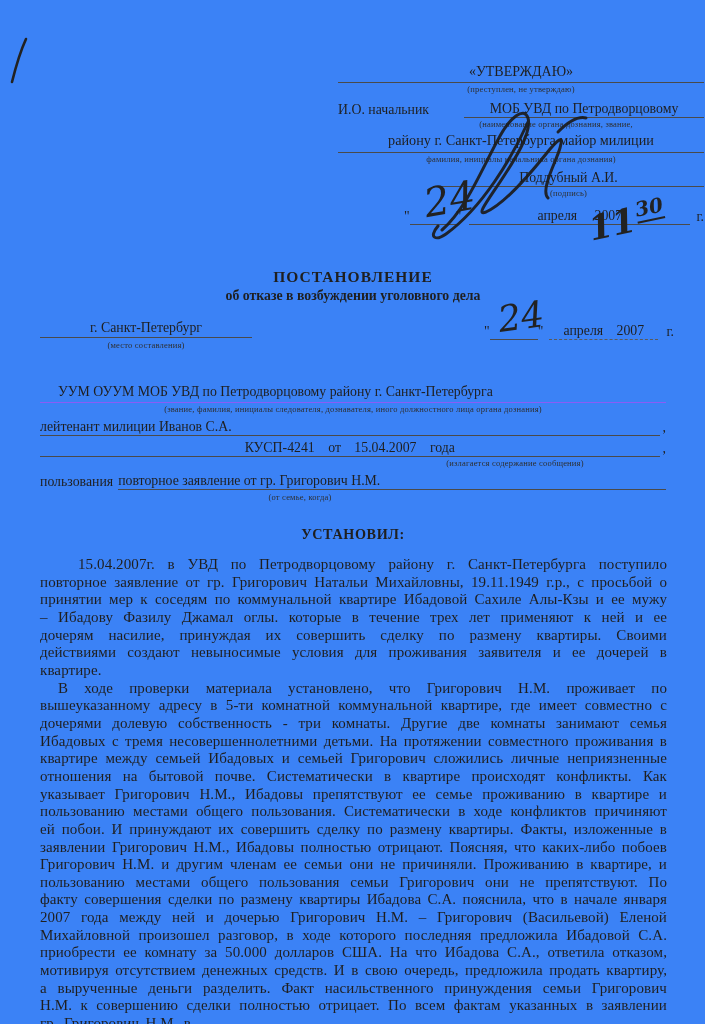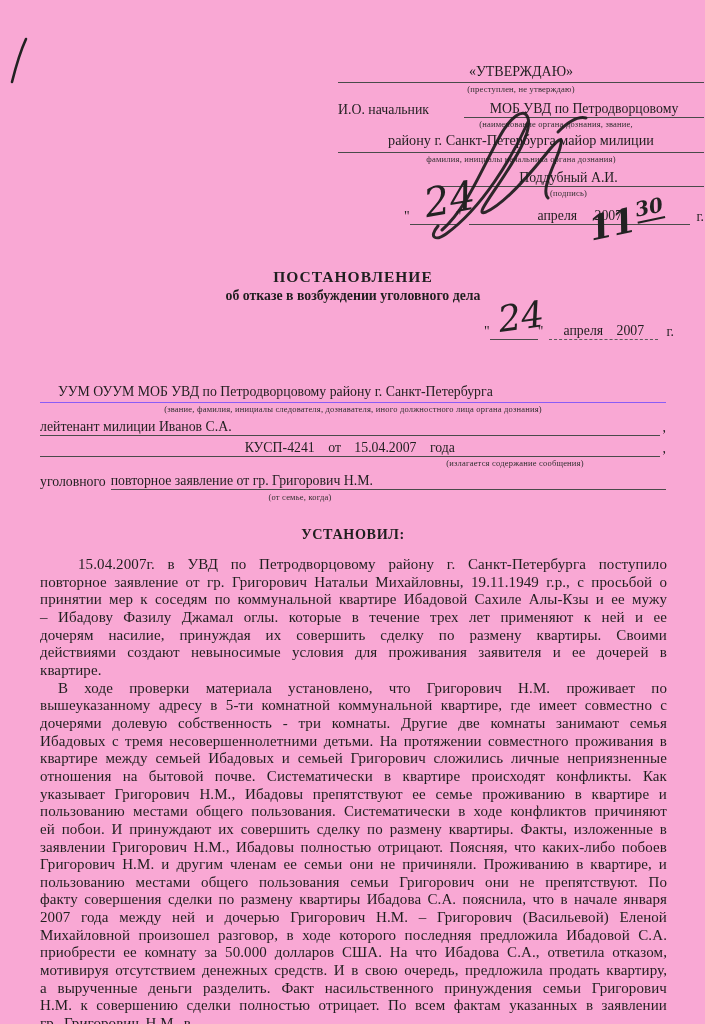--- a/index.html
+++ b/index.html
@@ -1,19 +1,19 @@
 <!DOCTYPE html>
 <html><head>
 <meta charset="utf-8">
 <style>
   * { margin:0; padding:0; box-sizing:border-box; }
   html,body { background:#e8e8e8; }
   .page {
     position:relative; width:705px; height:1024px; margin:0 auto;
-    background:#f9a8d4; color:#1f1f1f; overflow:hidden;
+    background:#3b82f6; color:#1f1f1f; overflow:hidden;
     font-family:"Liberation Serif", serif;
   }
   .abs { position:absolute; }
   .caption { font-size:8.5px; color:#2e2e2e; letter-spacing:0.2px; }
   .blank { border-bottom:1px solid #4a4a4a; }
   .dashedblank { border-bottom:1px dashed #5a5a5a; }
 
   
   .approval { left:338px; top:64px; width:366px; font-size:13.8px; }
   .approval .r1 { text-align:center; font-size:14px; border-bottom:1px solid #4a4a4a; padding-bottom:2px; }
@@ -121,20 +121,24 @@
   <div class="abs hw hw-time">
     <span class="h">11</span><span class="m">30</span>
   </div>
   <div class="abs hw hw-title-day">24</div>
 
   <div class="abs titleblock">
     <div class="main">ПОСТАНОВЛЕНИЕ</div>
     <div class="sub">об отказе в возбуждении уголовного дела</div>
   </div>
 
+  <div class="abs placeblock">
+    <div class="blank">г. Санкт-Петербург</div>
+    <div class="caption">(место составления)</div>
+  </div>
   <div class="abs dateblock">
     <div class="row">
       <span>"</span>
       <span class="day"></span>
       <span>"</span>
       <span class="my dashedblank">апреля 2007</span>
       <span class="suf">г.</span>
     </div>
   </div>
 
@@ -144,21 +148,21 @@
     <div class="row">
       <span class="blank">лейтенант милиции Иванов С.А.</span>
       <span class="tail">,</span>
     </div>
     <div class="row">
       <span class="blank kusp">КУСП-4241 от 15.04.2007 года</span>
       <span class="tail">,</span>
     </div>
     <div class="capkusp caption">(излагается содержание сообщения)</div>
     <div class="row">
-      <span class="pre">уголовного</span>
+      <span class="pre">пользования</span>
       <span class="blank">повторное заявление от гр. Григорович Н.М.</span>
     </div>
     <div class="caprec caption">(от семье, когда)</div>
   </div>
 
   <div class="abs ustanovil">УСТАНОВИЛ:</div>
   <div class="abs body">
     <p class="p1">15.04.2007г. в УВД по Петродворцовому району г. Санкт-Петербурга поступило повторное заявление от гр. Григорович Натальи Михайловны, 19.11.1949 г.р., с просьбой о принятии мер к соседям по коммунальной квартире Ибадовой Сахиле Алы-Кзы и ее мужу – Ибадову Фазилу Джамал оглы. которые в течение трех лет применяют к ней и ее дочерям насилие, принуждая их совершить сделку по размену квартиры. Своими действиями создают невыносимые условия для проживания заявителя и ее дочерей в квартире.</p>
     <p class="p2">В ходе проверки материала установлено, что Григорович Н.М. проживает по вышеуказанному адресу в 5-ти комнатной коммунальной квартире, где имеет совместно с дочерями долевую собственность - три комнаты. Другие две комнаты занимают семья Ибадовых с тремя несовершеннолетними детьми. На протяжении совместного проживания в квартире между семьей Ибадовых и семьей Григорович сложились личные неприязненные отношения на бытовой почве. Систематически в квартире происходят конфликты. Как указывает Григорович Н.М., Ибадовы препятствуют ее семье проживанию в квартире и пользованию местами общего пользования. Систематически в ходе конфликтов причиняют ей побои. И принуждают их совершить сделку по размену квартиры. Факты, изложенные в заявлении Григорович Н.М., Ибадовы полностью отрицают. Поясняя, что каких-либо побоев Григорович Н.М. и другим членам ее семьи они не причиняли. Проживанию в квартире, и пользованию местами общего пользования семьи Григорович они не препятствуют. По факту совершения сделки по размену квартиры Ибадова С.А. пояснила, что в начале января 2007 года между ней и дочерью Григорович Н.М. – Григорович (Васильевой) Еленой Михайловной произошел разговор, в ходе которого последняя предложила Ибадовой С.А. приобрести ее комнату за 50.000 долларов США. На что Ибадова С.А., ответила отказом, мотивируя отсутствием денежных средств. И в свою очередь, предложила продать квартиру, а вырученные деньги разделить. Факт насильственного принуждения семьи Григорович Н.М. к совершению сделки полностью отрицает.   По всем фактам указанных в заявлении гр. Григорович Н.М. в</p>
   </div>

